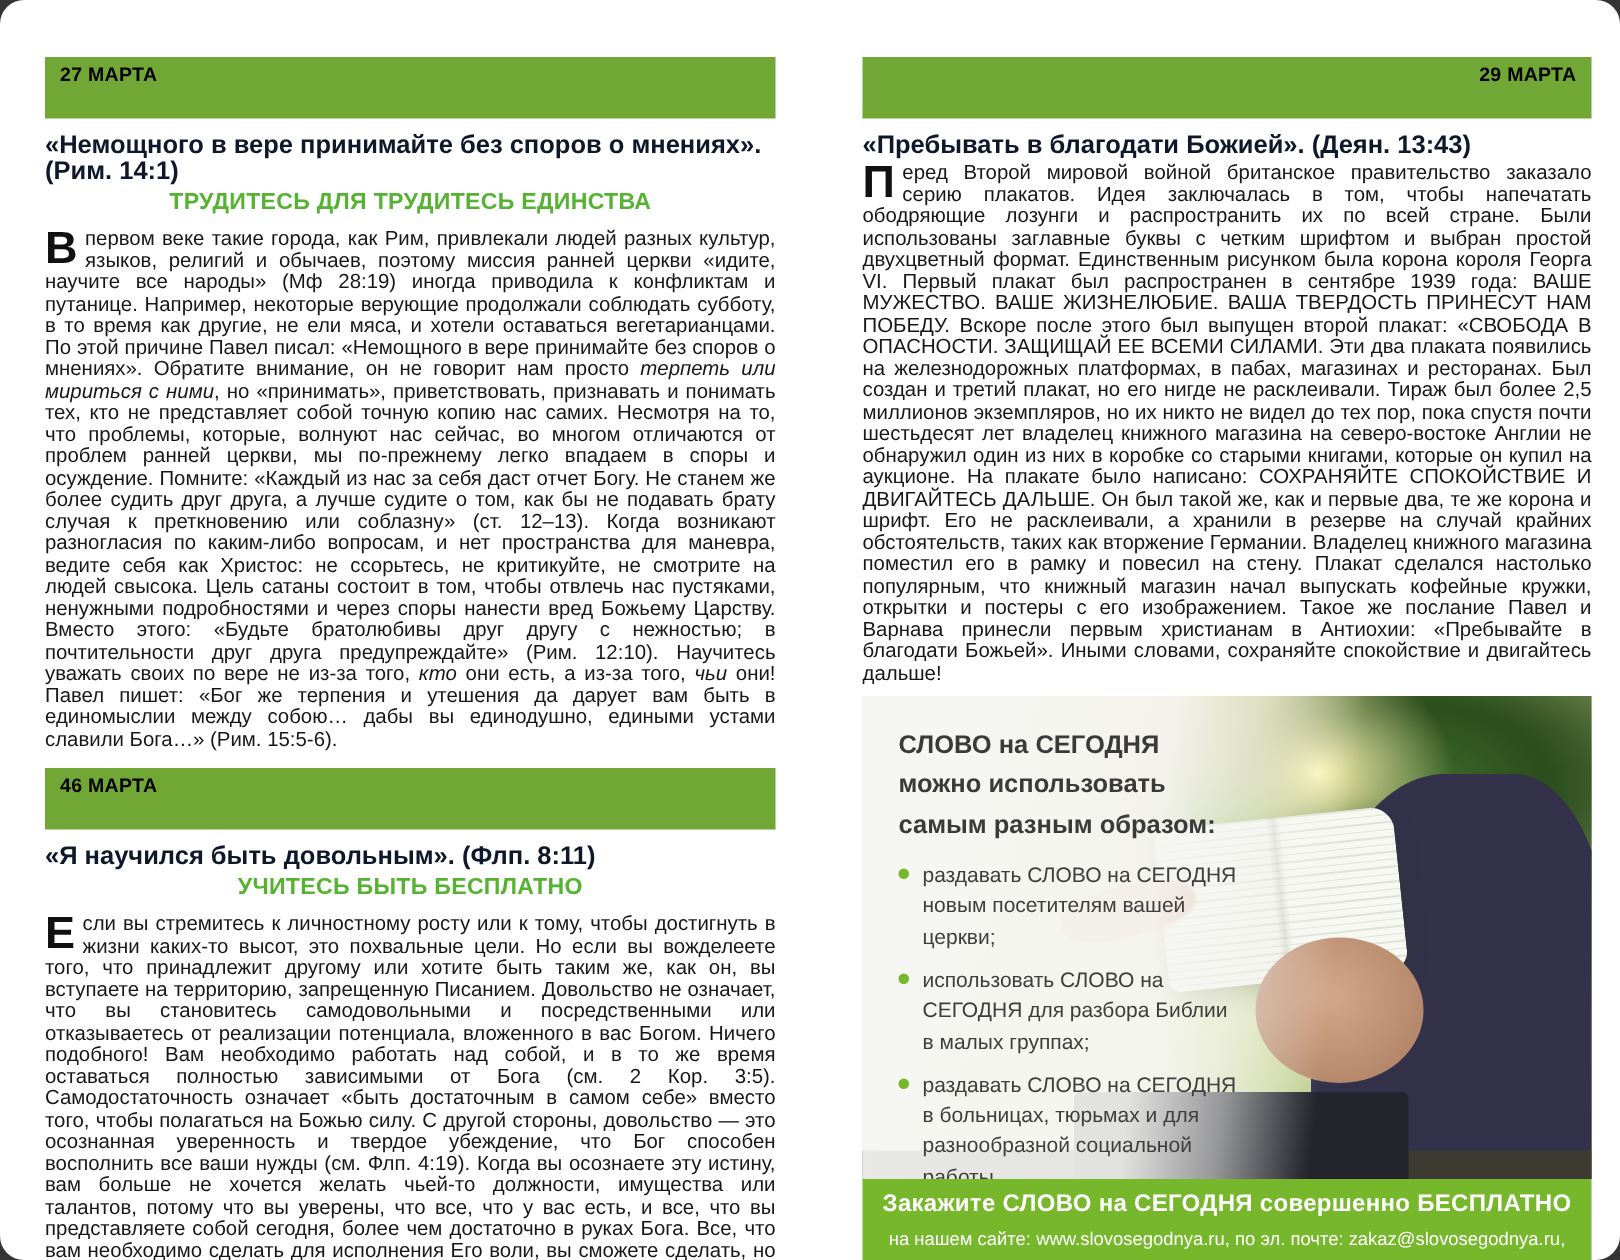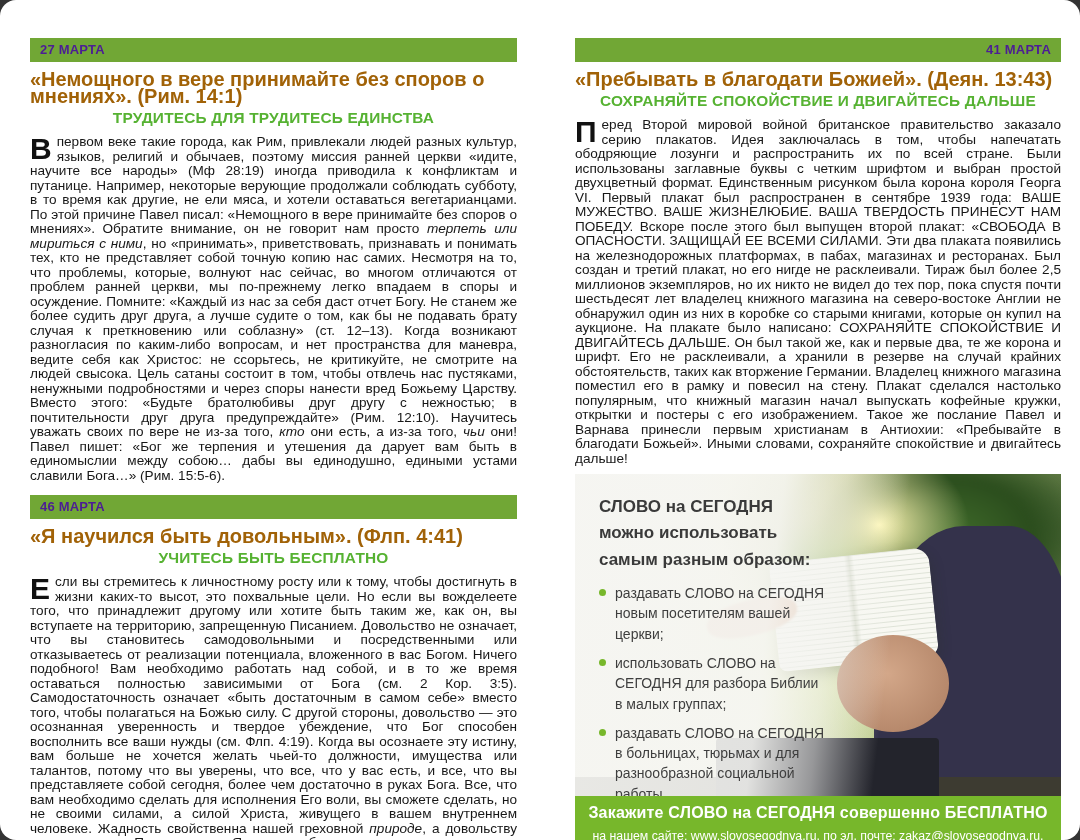--- a/index.html
+++ b/index.html
@@ -12,29 +12,29 @@
   .spread{
     position:relative;width:1080px;height:840px;
     background:#ffffff;border-radius:16px;overflow:hidden;
   }
   .col{position:absolute;top:38px;width:487px;}
   #left-col{left:30px;}
   #right-col{left:575px;width:486px;}
 
   .date-bar{
     background:var(--bar-green,#71a735);
-    color:#4c1d95;font-weight:bold;font-size:13px;
-    height:24px;line-height:24px;padding:0 10px;
+    color:#000000;font-weight:bold;font-size:13px;
+    height:41px;line-height:24px;padding:0 10px;
     letter-spacing:.2px;
   }
   .date-bar.align-right{text-align:right;}
 
   .quote{
-    font-weight:bold;font-size:20px;line-height:17px;
-    color:#a16207;margin:9px 0 3px;
+    font-weight:bold;font-size:17px;line-height:17px;
+    color:#0f172a;margin:9px 0 3px;
   }
   .title{
     color:var(--title-green,#56b232);
     font-size:15.4px;font-weight:bold;text-align:center;
     margin:4px 0 8px;letter-spacing:.2px;
   }
   .body{
     font-size:13.6px;line-height:14.5px;text-align:justify;
     color:#171717;margin:0;
   }
@@ -118,34 +118,33 @@
       <span>27 МАРТА</span>
     </div>
     <p class="quote">«Немощного в вере принимайте без споров о мнениях». (Рим. 14:1)</p>
     <h2 class="title">ТРУДИТЕСЬ ДЛЯ ТРУДИТЕСЬ ЕДИНСТВА</h2>
     <p class="body"><span class="dropcap">В</span><span><span>первом веке такие города, как Рим, привлекали людей разных культур, языков, религий и обычаев, поэтому миссия ранней церкви «идите, научите все народы» (Мф 28:19) иногда приводила к конфликтам и путанице. Например, некоторые верующие продолжали соблюдать субботу, в то время как другие, не ели мяса, и хотели оставаться вегетарианцами. По этой причине Павел писал: «Немощного в вере принимайте без споров о мнениях». Обратите внимание, он не говорит нам просто </span><span class="it">терпеть или мириться с ними</span><span>, но «принимать», приветствовать, признавать и понимать тех, кто не представляет собой точную копию нас самих. Несмотря на то, что проблемы, которые, волнуют нас сейчас, во многом отличаются от проблем ранней церкви, мы по-прежнему легко впадаем в споры и осуждение. Помните: «Каждый из нас за себя даст отчет Богу. Не станем же более судить друг друга, а лучше судите о том, как бы не подавать брату случая к преткновению или соблазну» (ст. 12–13). Когда возникают разногласия по каким-либо вопросам, и нет пространства для маневра, ведите себя как Христос: не ссорьтесь, не критикуйте, не смотрите на людей свысока. Цель сатаны состоит в том, чтобы отвлечь нас пустяками, ненужными подробностями и через споры нанести вред Божьему Царству. Вместо этого: «Будьте братолюбивы друг другу с нежностью; в почтительности друг друга предупреждайте» (Рим. 12:10). Научитесь уважать своих по вере не из-за того, </span><span class="it">кто</span><span> они есть, а из-за того, </span><span class="it">чьи</span><span> они! Павел пишет: «Бог же терпения и утешения да дарует вам быть в единомыслии между собою… дабы вы единодушно, едиными устами славили Бога…» (Рим. 15:5-6).</span></span></p>
 
     <div class="section2">
       <div class="date-bar">
         <span>46 МАРТА</span>
       </div>
-      <p class="quote">«Я научился быть довольным». (Флп. 4:41)</p>
+      <p class="quote">«Я научился быть довольным». (Флп. 8:11)</p>
       <h2 class="title">УЧИТЕСЬ БЫТЬ БЕСПЛАТНО</h2>
       <p class="body"><span class="dropcap">Е</span><span><span>сли вы стремитесь к личностному росту или к тому, чтобы достигнуть в жизни каких-то высот, это похвальные цели. Но если вы вожделеете того, что принадлежит другому или хотите быть таким же, как он, вы вступаете на территорию, запрещенную Писанием. Довольство не означает, что вы становитесь самодовольными и посредственными или отказываетесь от реализации потенциала, вложенного в вас Богом. Ничего подобного! Вам необходимо работать над собой, и в то же время оставаться полностью зависимыми от Бога (см. 2 Кор. 3:5). Самодостаточность означает «быть достаточным в самом себе» вместо того, чтобы полагаться на Божью силу. С другой стороны, довольство — это осознанная уверенность и твердое убеждение, что Бог способен восполнить все ваши нужды (см. Флп. 4:19). Когда вы осознаете эту истину, вам больше не хочется желать чьей-то должности, имущества или талантов, потому что вы уверены, что все, что у вас есть, и все, что вы представляете собой сегодня, более чем достаточно в руках Бога. Все, что вам необходимо сделать для исполнения Его воли, вы сможете сделать, но не своими силами, а силой Христа, живущего в вашем внутреннем человеке. Жадность свойственна нашей греховной </span><span class="it">природе</span><span>, а довольству нужно </span><span class="it">учиться</span><span>. Павел пишет: «Я научился быть довольным тем, что у меня есть. Умею жить и в скудости, умею жить и в изобилии; научился всему и во всем, насыщаться и терпеть голод, быть и в обилии и в недостатке. Все могу в укрепляющем меня Иисусе Христе» (Флп. 4:11-13).</span></span></p>
     </div>
 
   </section>
 
   <section class="col" id="right-col">
 
     <div class="date-bar align-right">
-      <span>41 МАРТА</span>
+      <span>29 МАРТА</span>
     </div>
     <p class="quote">«Пребывать в благодати Божией». (Деян. 13:43)</p>
-    <h2 class="title">СОХРАНЯЙТЕ СПОКОЙСТВИЕ И ДВИГАЙТЕСЬ ДАЛЬШЕ</h2>
     <p class="body"><span class="dropcap">П</span><span><span>еред Второй мировой войной британское правительство заказало серию плакатов. Идея заключалась в том, чтобы напечатать ободряющие лозунги и распространить их по всей стране. Были использованы заглавные буквы с четким шрифтом и выбран простой двухцветный формат. Единственным рисунком была корона короля Георга VI. Первый плакат был распространен в сентябре 1939 года: ВАШЕ МУЖЕСТВО. ВАШЕ ЖИЗНЕЛЮБИЕ. ВАША ТВЕРДОСТЬ ПРИНЕСУТ НАМ ПОБЕДУ. Вскоре после этого был выпущен второй плакат: «СВОБОДА В ОПАСНОСТИ. ЗАЩИЩАЙ ЕЕ ВСЕМИ СИЛАМИ. Эти два плаката появились на железнодорожных платформах, в пабах, магазинах и ресторанах. Был создан и третий плакат, но его нигде не расклеивали. Тираж был более 2,5 миллионов экземпляров, но их никто не видел до тех пор, пока спустя почти шестьдесят лет владелец книжного магазина на северо-востоке Англии не обнаружил один из них в коробке со старыми книгами, которые он купил на аукционе. На плакате было написано: СОХРАНЯЙТЕ СПОКОЙСТВИЕ И ДВИГАЙТЕСЬ ДАЛЬШЕ. Он был такой же, как и первые два, те же корона и шрифт. Его не расклеивали, а хранили в резерве на случай крайних обстоятельств, таких как вторжение Германии. Владелец книжного магазина поместил его в рамку и повесил на стену. Плакат сделался настолько популярным, что книжный магазин начал выпускать кофейные кружки, открытки и постеры с его изображением. Такое же послание Павел и Варнава принесли первым христианам в Антиохии: «Пребывайте в благодати Божьей». Иными словами, сохраняйте спокойствие и двигайтесь дальше!</span></span></p>
 
     <div class="ad">
       <div class="ad-photo">
         <div class="ph-foliage"></div>
         <div class="ph-leaves2"></div>
         <div class="ph-sun"></div>
         <div class="ph-person"></div>
         <div class="ph-book"></div>
         <div class="ph-hand-left"></div>

